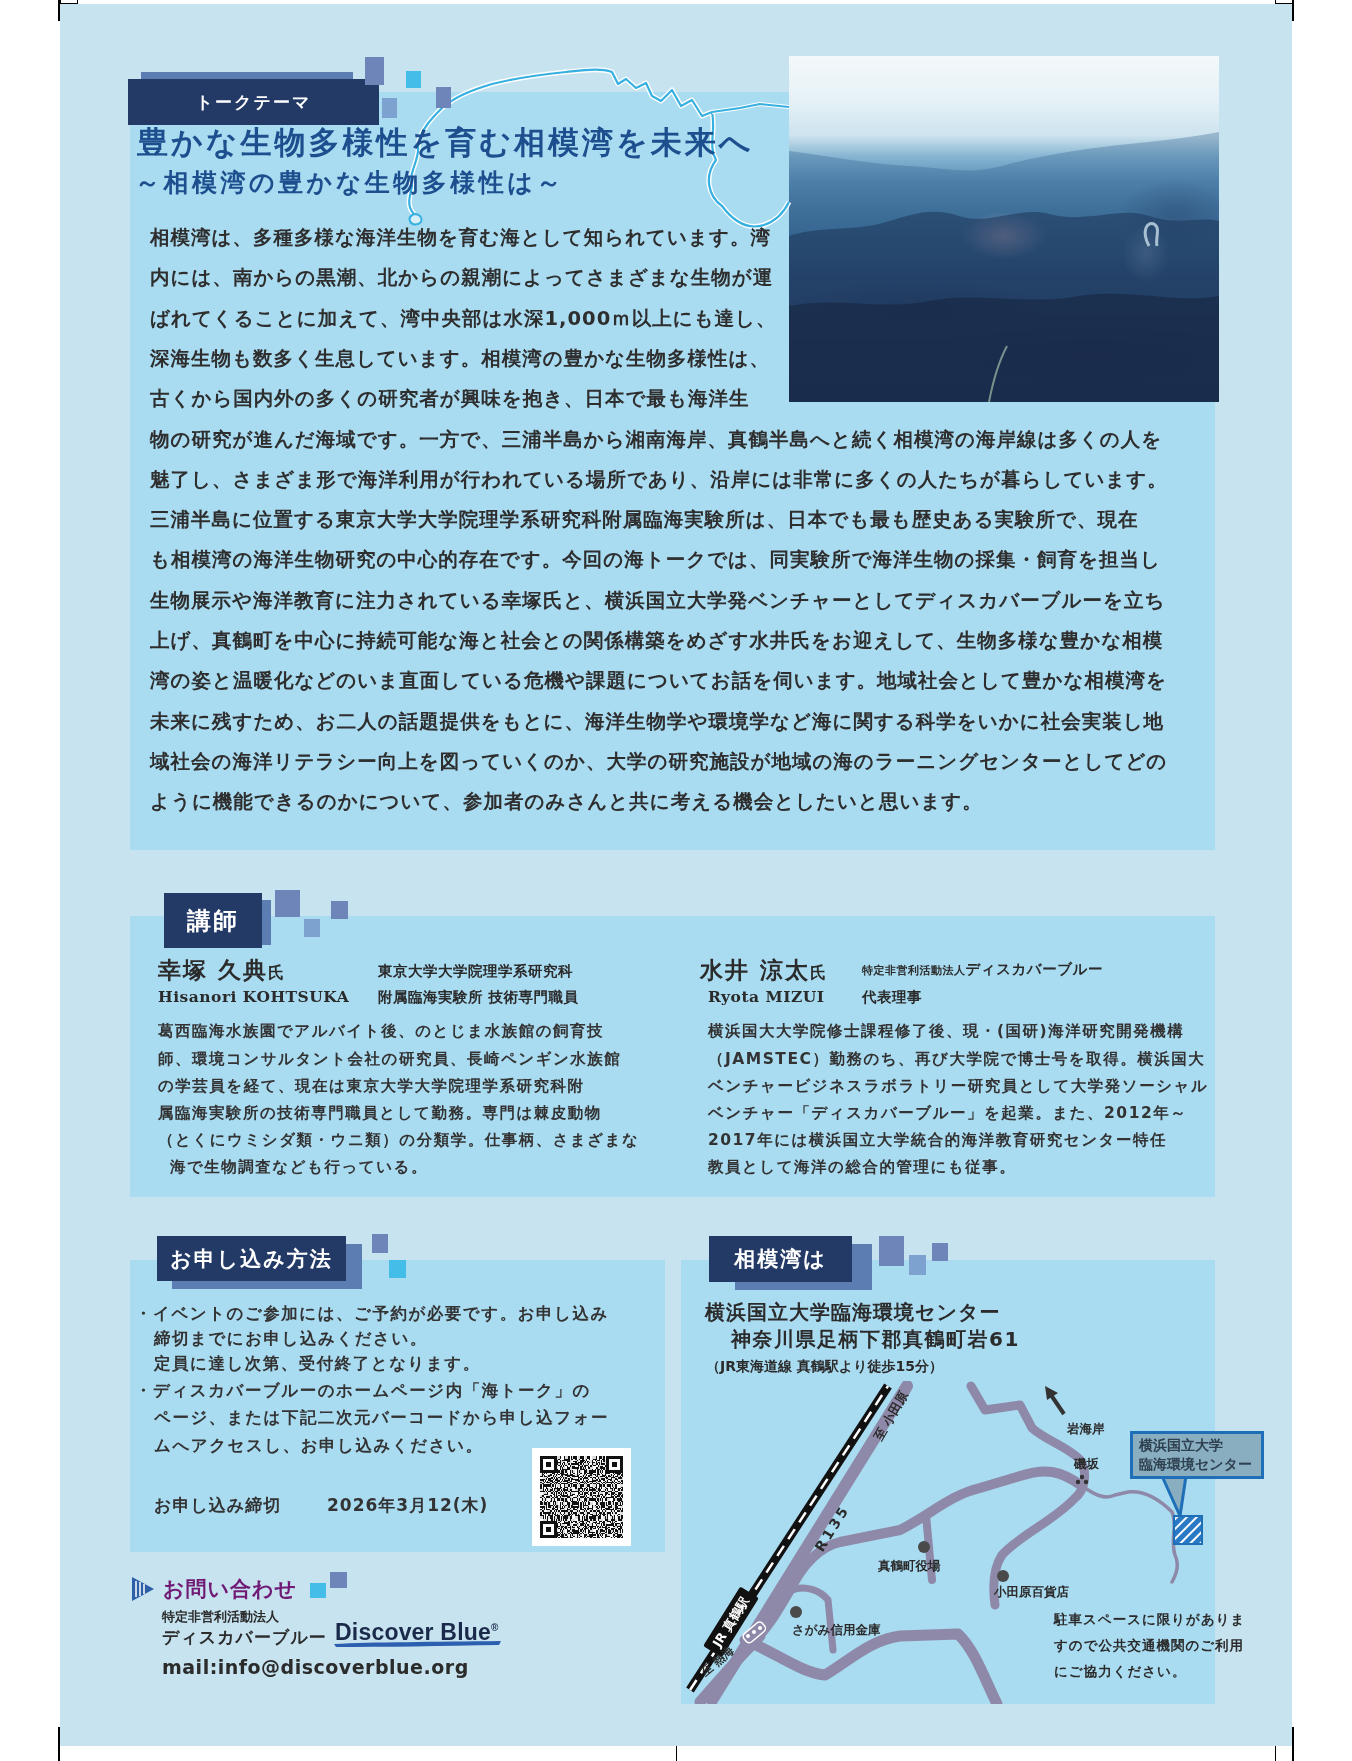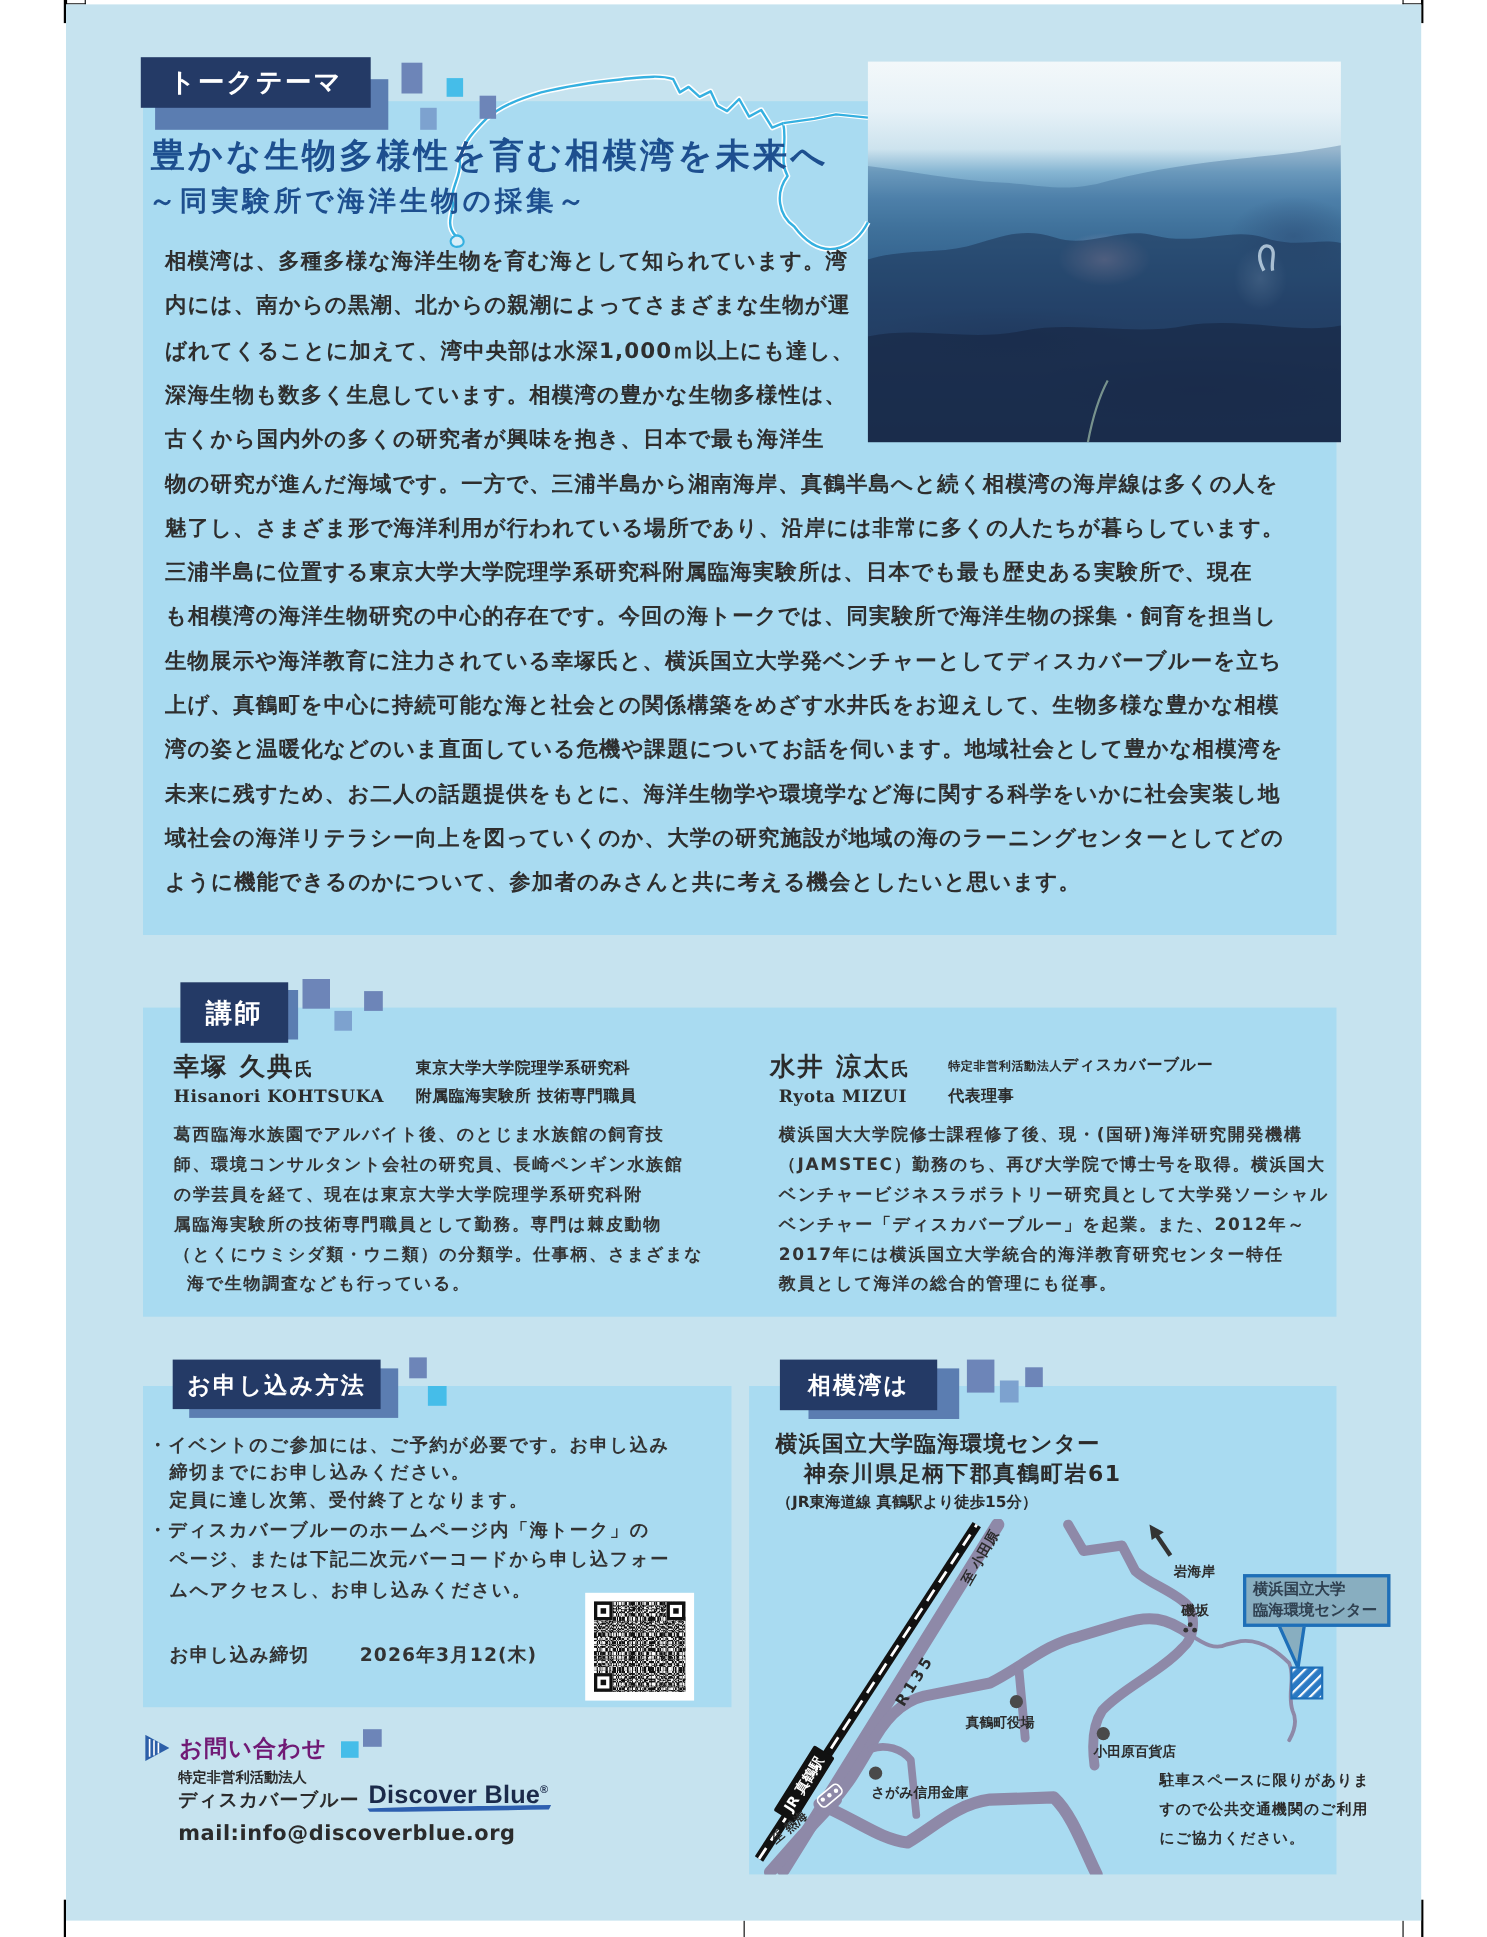--- a/index.html
+++ b/index.html
@@ -76,28 +76,28 @@
   <g fill="none" stroke-linejoin="round">
     <path d="M414,214 C406,206 410,196 412,186 C408,172 420,160 418,146 C420,130 432,118 442,108 C456,96 472,90 492,84 C520,77 546,74 566,72 C586,70 600,68 612,72 L618,84 L626,79 L636,88 L646,83 L652,96 L661,101 L672,90 L681,106 L692,100 L702,116 L712,112 C716,130 708,146 716,160 C704,176 708,196 722,206 C734,222 748,230 764,225 C776,221 784,212 789,202" stroke="#ffffff" stroke-width="5"></path>
     <path d="M414,214 C406,206 410,196 412,186 C408,172 420,160 418,146 C420,130 432,118 442,108 C456,96 472,90 492,84 C520,77 546,74 566,72 C586,70 600,68 612,72 L618,84 L626,79 L636,88 L646,83 L652,96 L661,101 L672,90 L681,106 L692,100 L702,116 L712,112 C716,130 708,146 716,160 C704,176 708,196 722,206 C734,222 748,230 764,225 C776,221 784,212 789,202" stroke="#35b0e0" stroke-width="2.2"></path>
     <path d="M414,214 C406,218 410,226 418,224 C424,222 422,214 414,214 Z" stroke="#35b0e0" stroke-width="2" fill="#d8eef8"></path>
     <path d="M712,112 L740,108 L760,104 L789,107" stroke="#ffffff" stroke-width="4"></path>
     <path d="M712,112 L740,108 L760,104 L789,107" stroke="#35b0e0" stroke-width="2"></path>
   </g>
 </svg>
 
 <div class="a hdr-shadow" style="left:141px;top:72px;width:212px;height:46px;"></div>
-<div class="a hdr" style="left:128px;top:52px;width:209px;height:46px;font-size:24px;">トークテーマ</div>
+<div class="a hdr" style="left:128px;top:79px;width:251px;height:46px;font-size:17px;">トークテーマ</div>
 <div class="a sq-gray" style="left:365px;top:57px;width:19px;height:28px;"></div>
 <div class="a sq-mid" style="left:382px;top:98px;width:15px;height:20px;"></div>
 <div class="a sq-cyan" style="left:406px;top:71px;width:15px;height:17px;"></div>
 <div class="a sq-gray" style="left:436px;top:87px;width:15px;height:21px;"></div>
 
 <div class="a title" style="left:137px;top:122px;font-size:31px;line-height:40px;letter-spacing:3px;">豊かな生物多様性を育む相模湾を未来へ</div>
-<div class="a title" style="left:135px;top:166px;font-size:25px;line-height:34px;letter-spacing:3.5px;">～同実験所で海洋生物の採集～</div>
+<div class="a title" style="left:135px;top:166px;font-size:25px;line-height:34px;letter-spacing:3.5px;">～相模湾の豊かな生物多様性は～</div>
 
 <div class="a body-line" style="left:150px;top:225px;">相模湾は、多種多様な海洋生物を育む海として知られています。湾</div>
 <div class="a body-line" style="left:150px;top:265px;">内には、南からの黒潮、北からの親潮によってさまざまな生物が運</div>
 <div class="a body-line" style="left:150px;top:306px;">ばれてくることに加えて、湾中央部は水深1,000ｍ以上にも達し、</div>
 <div class="a body-line" style="left:150px;top:346px;">深海生物も数多く生息しています。相模湾の豊かな生物多様性は、</div>
 <div class="a body-line" style="left:150px;top:386px;">古くから国内外の多くの研究者が興味を抱き、日本で最も海洋生</div>
 <div class="a body-line" style="left:150px;top:427px;">物の研究が進んだ海域です。一方で、三浦半島から湘南海岸、真鶴半島へと続く相模湾の海岸線は多くの人を</div>
 <div class="a body-line" style="left:150px;top:467px;">魅了し、さまざま形で海洋利用が行われている場所であり、沿岸には非常に多くの人たちが暮らしています。</div>
 <div class="a body-line" style="left:150px;top:507px;">三浦半島に位置する東京大学大学院理学系研究科附属臨海実験所は、日本でも最も歴史ある実験所で、現在</div>
 <div class="a body-line" style="left:150px;top:547px;">も相模湾の海洋生物研究の中心的存在です。今回の海トークでは、同実験所で海洋生物の採集・飼育を担当し</div>

